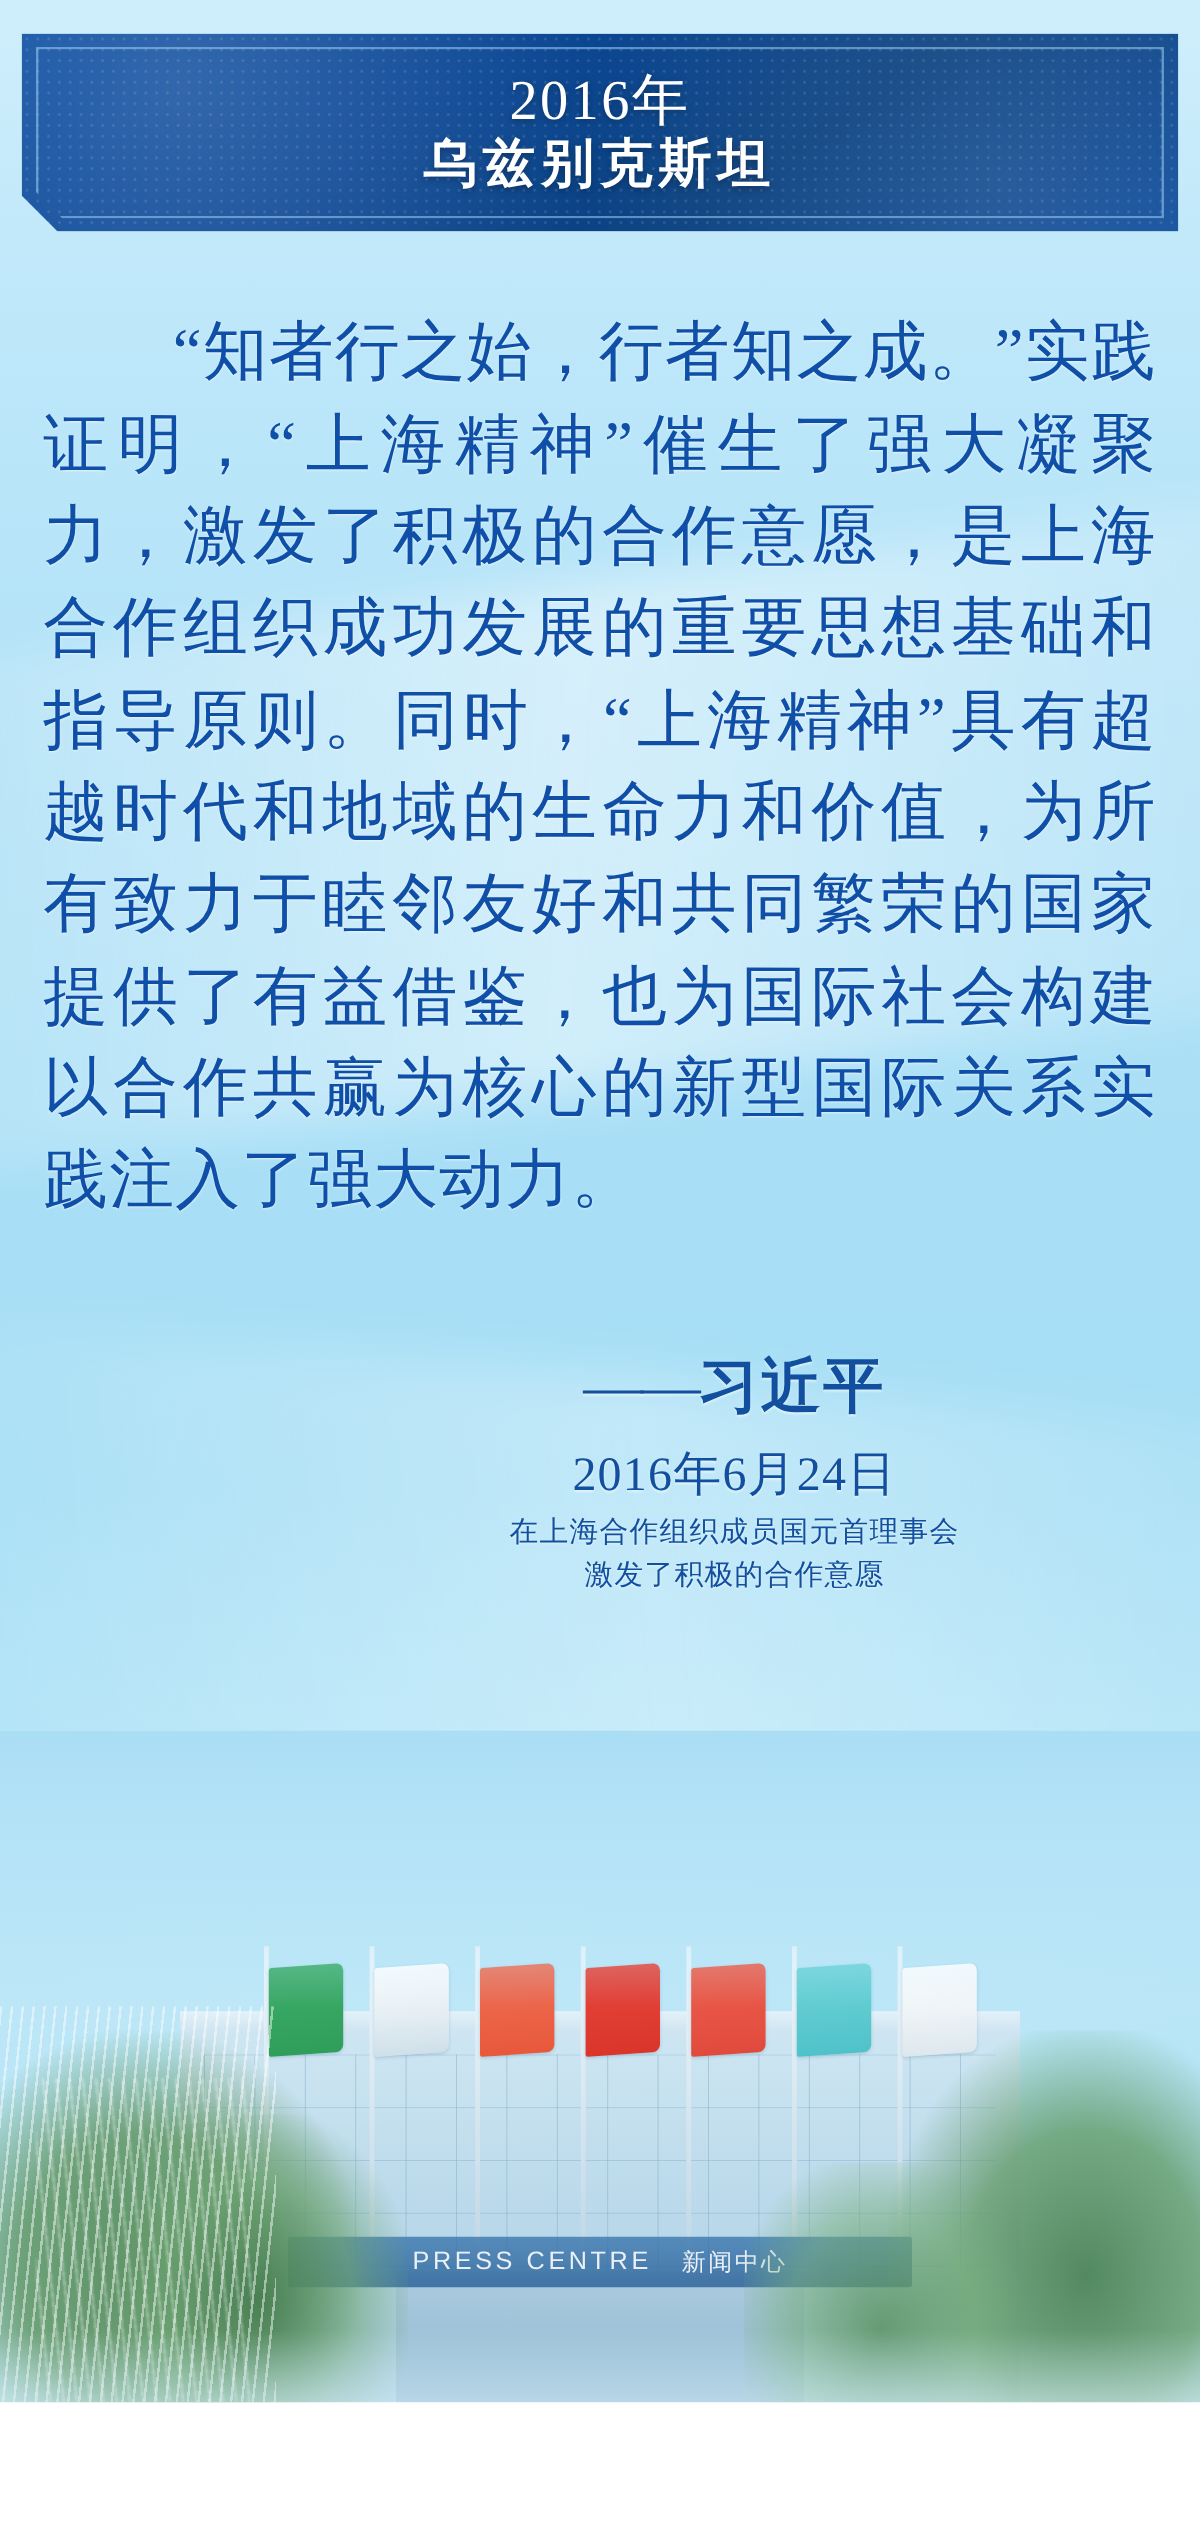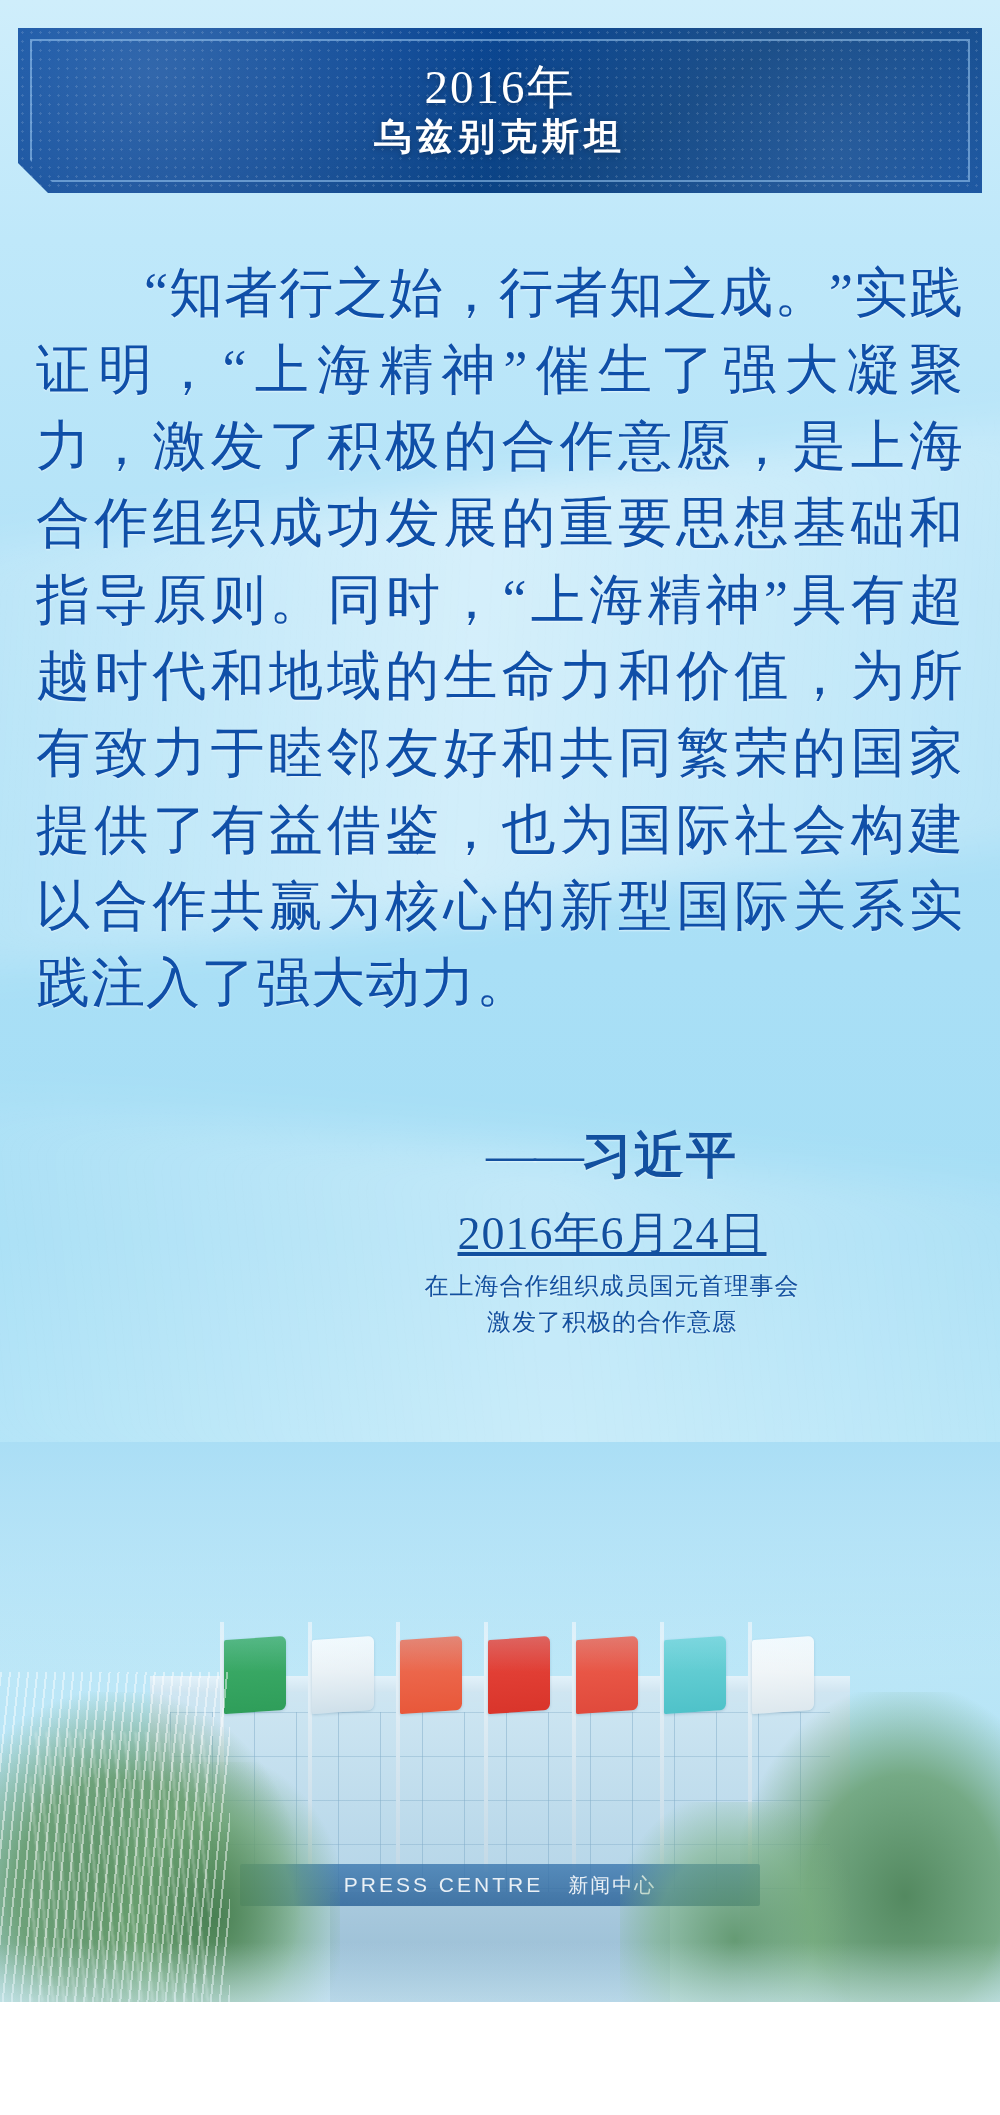--- a/index.html
+++ b/index.html
@@ -96,21 +96,21 @@
   .banner-year {
     font-family: "Liberation Serif", serif;
     font-size: 47px;
     letter-spacing: 2px;
     line-height: 1.05;
     margin-bottom: 4px;
     font-weight: 400;
   }
   .banner-country {
     font-family: "Liberation Serif", serif;
-    font-size: 37px;
+    font-size: 44px;
     font-weight: bold;
     letter-spacing: 5px;
     line-height: 1.1;
   }
 
   
   .quote {
     position: absolute;
     left: 36px;
     top: 255px;
@@ -142,24 +142,23 @@
     letter-spacing: 2px;
     line-height: 1.2;
     margin-bottom: 14px;
     white-space: nowrap;
   }
   .attrib-dash {
     letter-spacing: -2px;
     font-weight: normal;
   }
   .attrib-date {
-    font-size: 46px;
+    font-size: 40px;
     line-height: 1.5;
     letter-spacing: 1px;
-    text-decoration: underline;
   }
   .attrib-line {
     font-size: 24px;
     line-height: 1.5;
     letter-spacing: 1px;
   }
 
   
   .photo {
     position: absolute;

